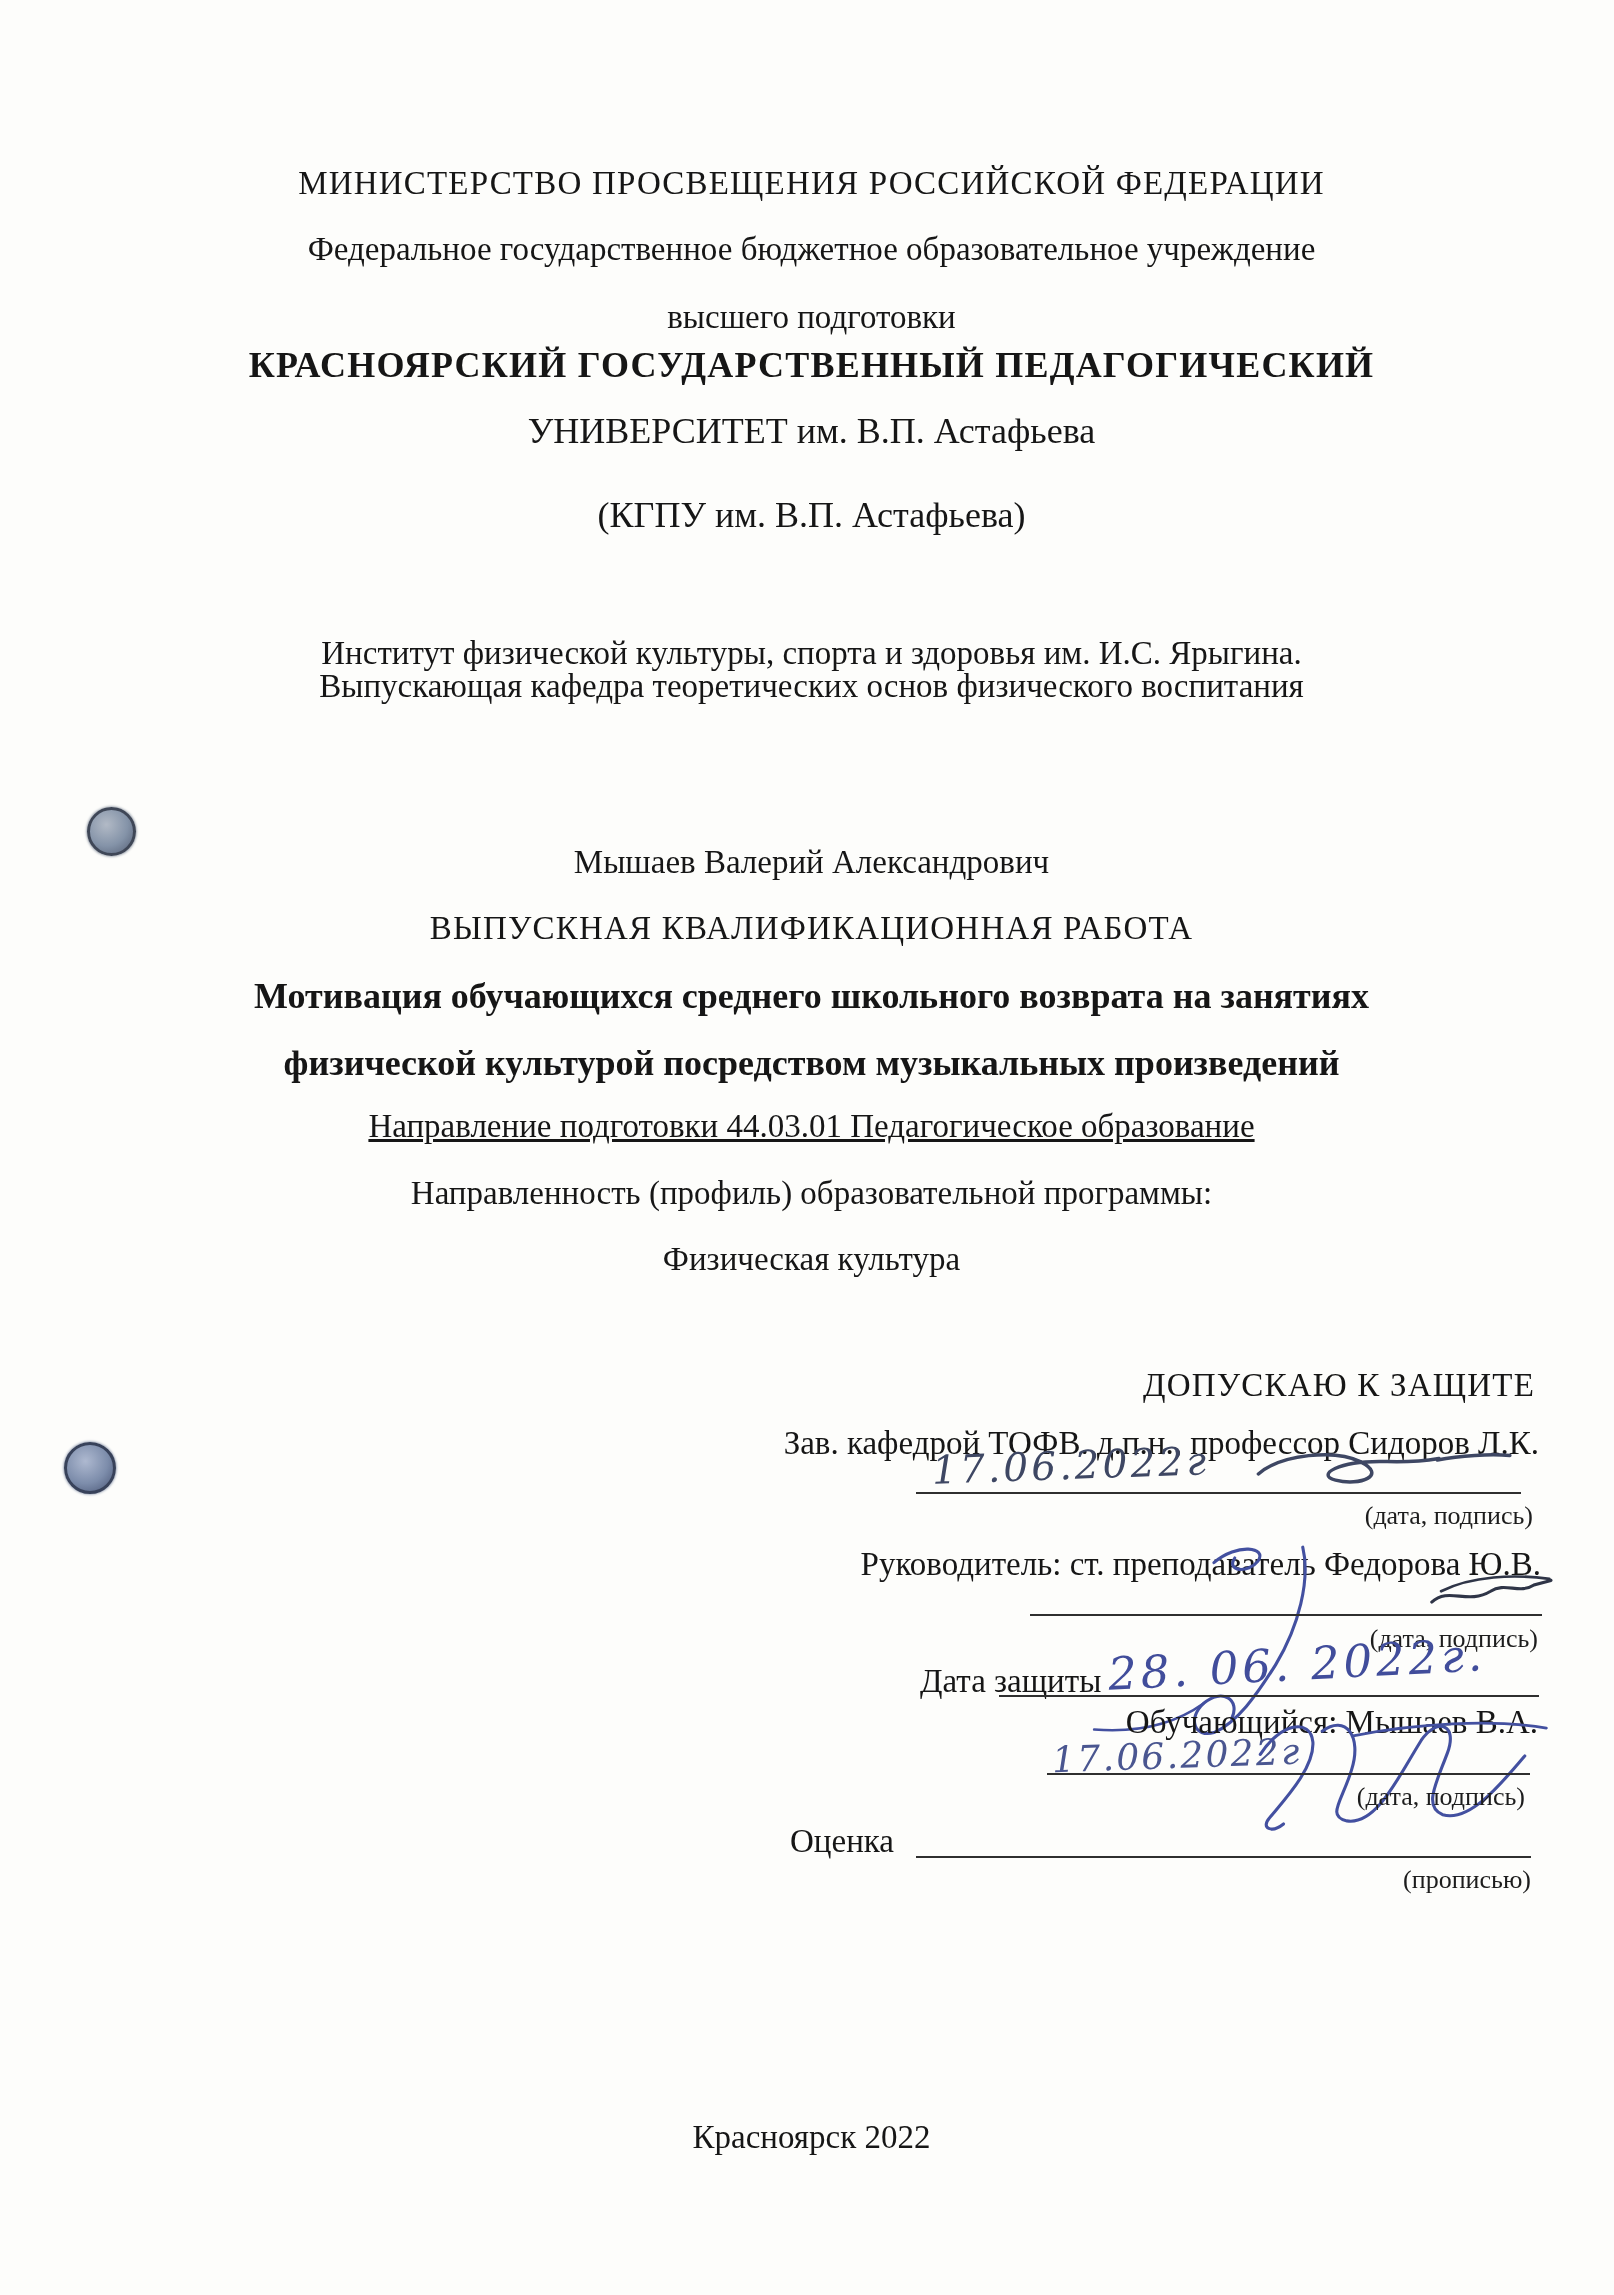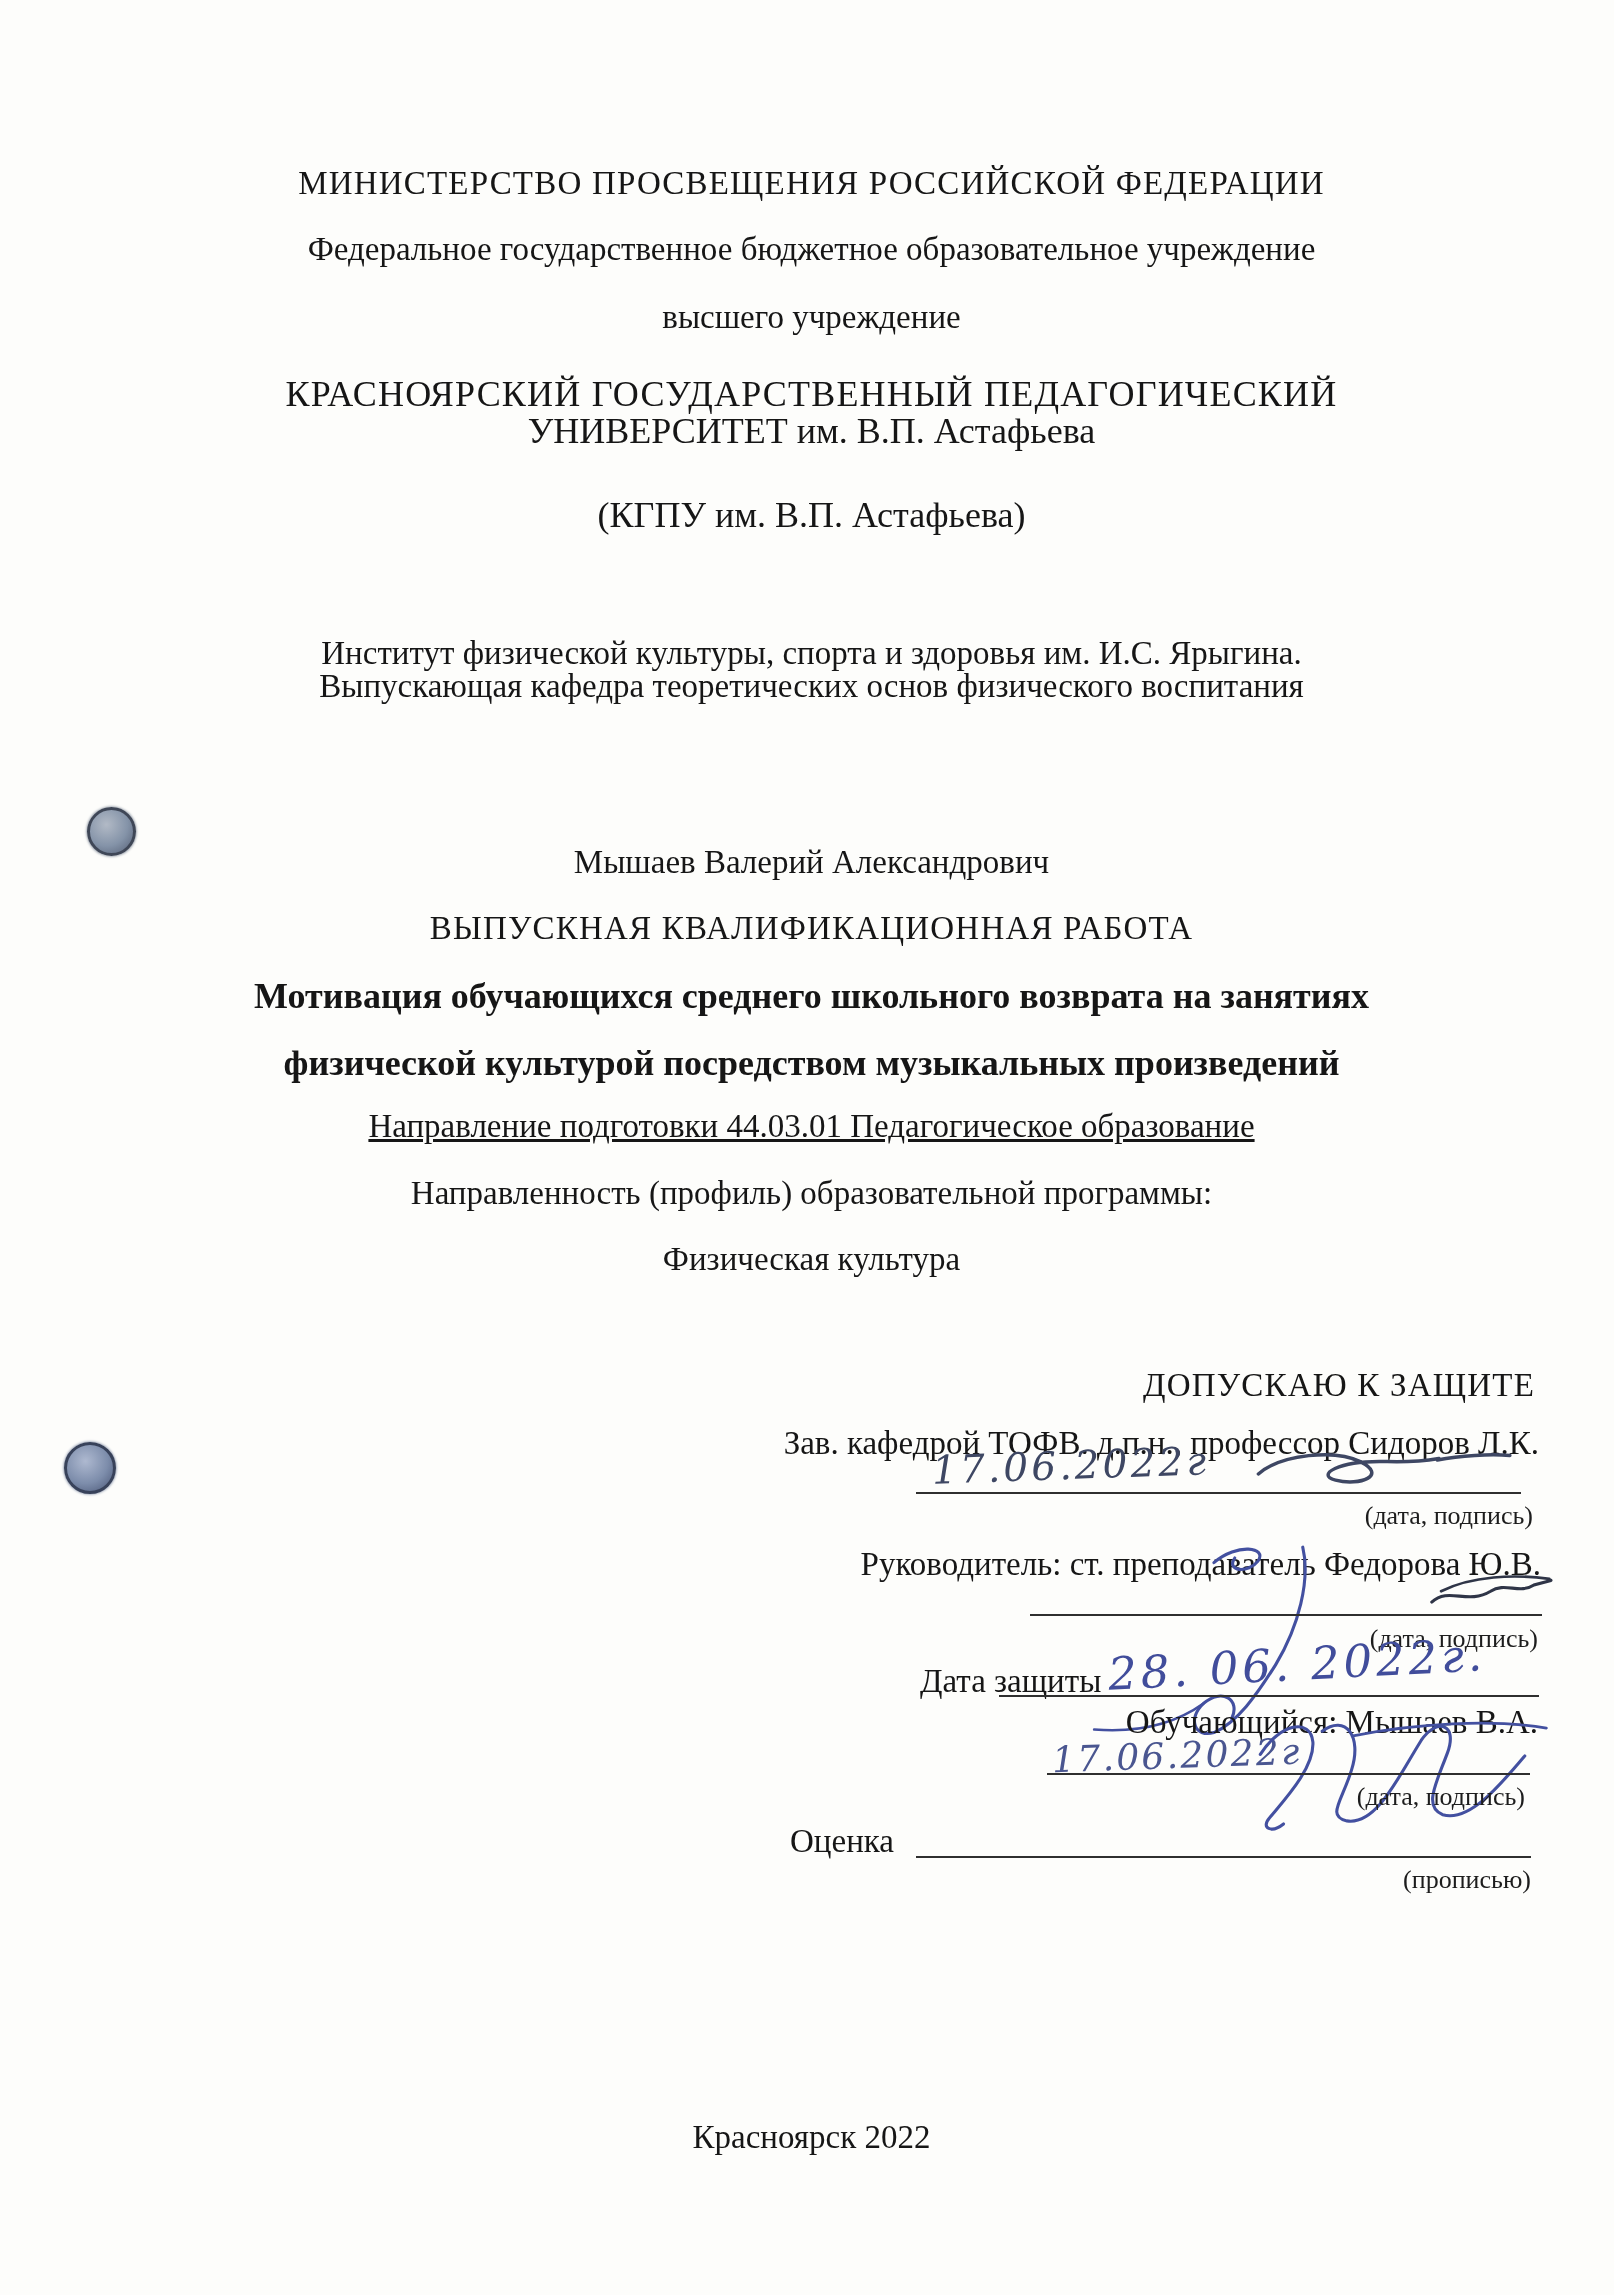--- a/index.html
+++ b/index.html
@@ -35,22 +35,22 @@
 </head>
 <body>
 
 <div class="page">
 
   <div class="hole hole-1"></div>
   <div class="hole hole-2"></div>
 
   <div class="tline caps" style="top:165px;">МИНИСТЕРСТВО ПРОСВЕЩЕНИЯ РОССИЙСКОЙ ФЕДЕРАЦИИ</div>
   <div class="tline" style="top:231px;">Федеральное государственное бюджетное образовательное учреждение</div>
-  <div class="tline" style="top:299px;">высшего учреждение</div>
-  <div class="tline caps big" style="top:373px;">КРАСНОЯРСКИЙ ГОСУДАРСТВЕННЫЙ ПЕДАГОГИЧЕСКИЙ</div>
+  <div class="tline" style="top:299px;">высшего подготовки</div>
+  <div class="tline caps big" style="top:344px;font-weight:bold;">КРАСНОЯРСКИЙ ГОСУДАРСТВЕННЫЙ ПЕДАГОГИЧЕСКИЙ</div>
   <div class="tline big" style="top:410px;">УНИВЕРСИТЕТ им. В.П. Астафьева</div>
   <div class="tline" style="top:635px;">Институт физической культуры, спорта и здоровья им. И.С. Ярыгина.</div>
 
   <div class="tline big" style="top:494px;">(КГПУ им. В.П. Астафьева)</div>
   <div class="tline" style="top:668px;">Выпускающая кафедра теоретических основ физического воспитания</div>
 
   <div class="tline" style="top:844px;">Мышаев Валерий Александрович</div>
   <div class="tline caps" style="top:910px;">ВЫПУСКНАЯ КВАЛИФИКАЦИОННАЯ РАБОТА</div>
   <div class="tline boldt" style="top:975px;">Мотивация обучающихся среднего школьного возврата на занятиях</div>
   <div class="tline boldt" style="top:1042px;">физической культурой посредством музыкальных произведений</div>

